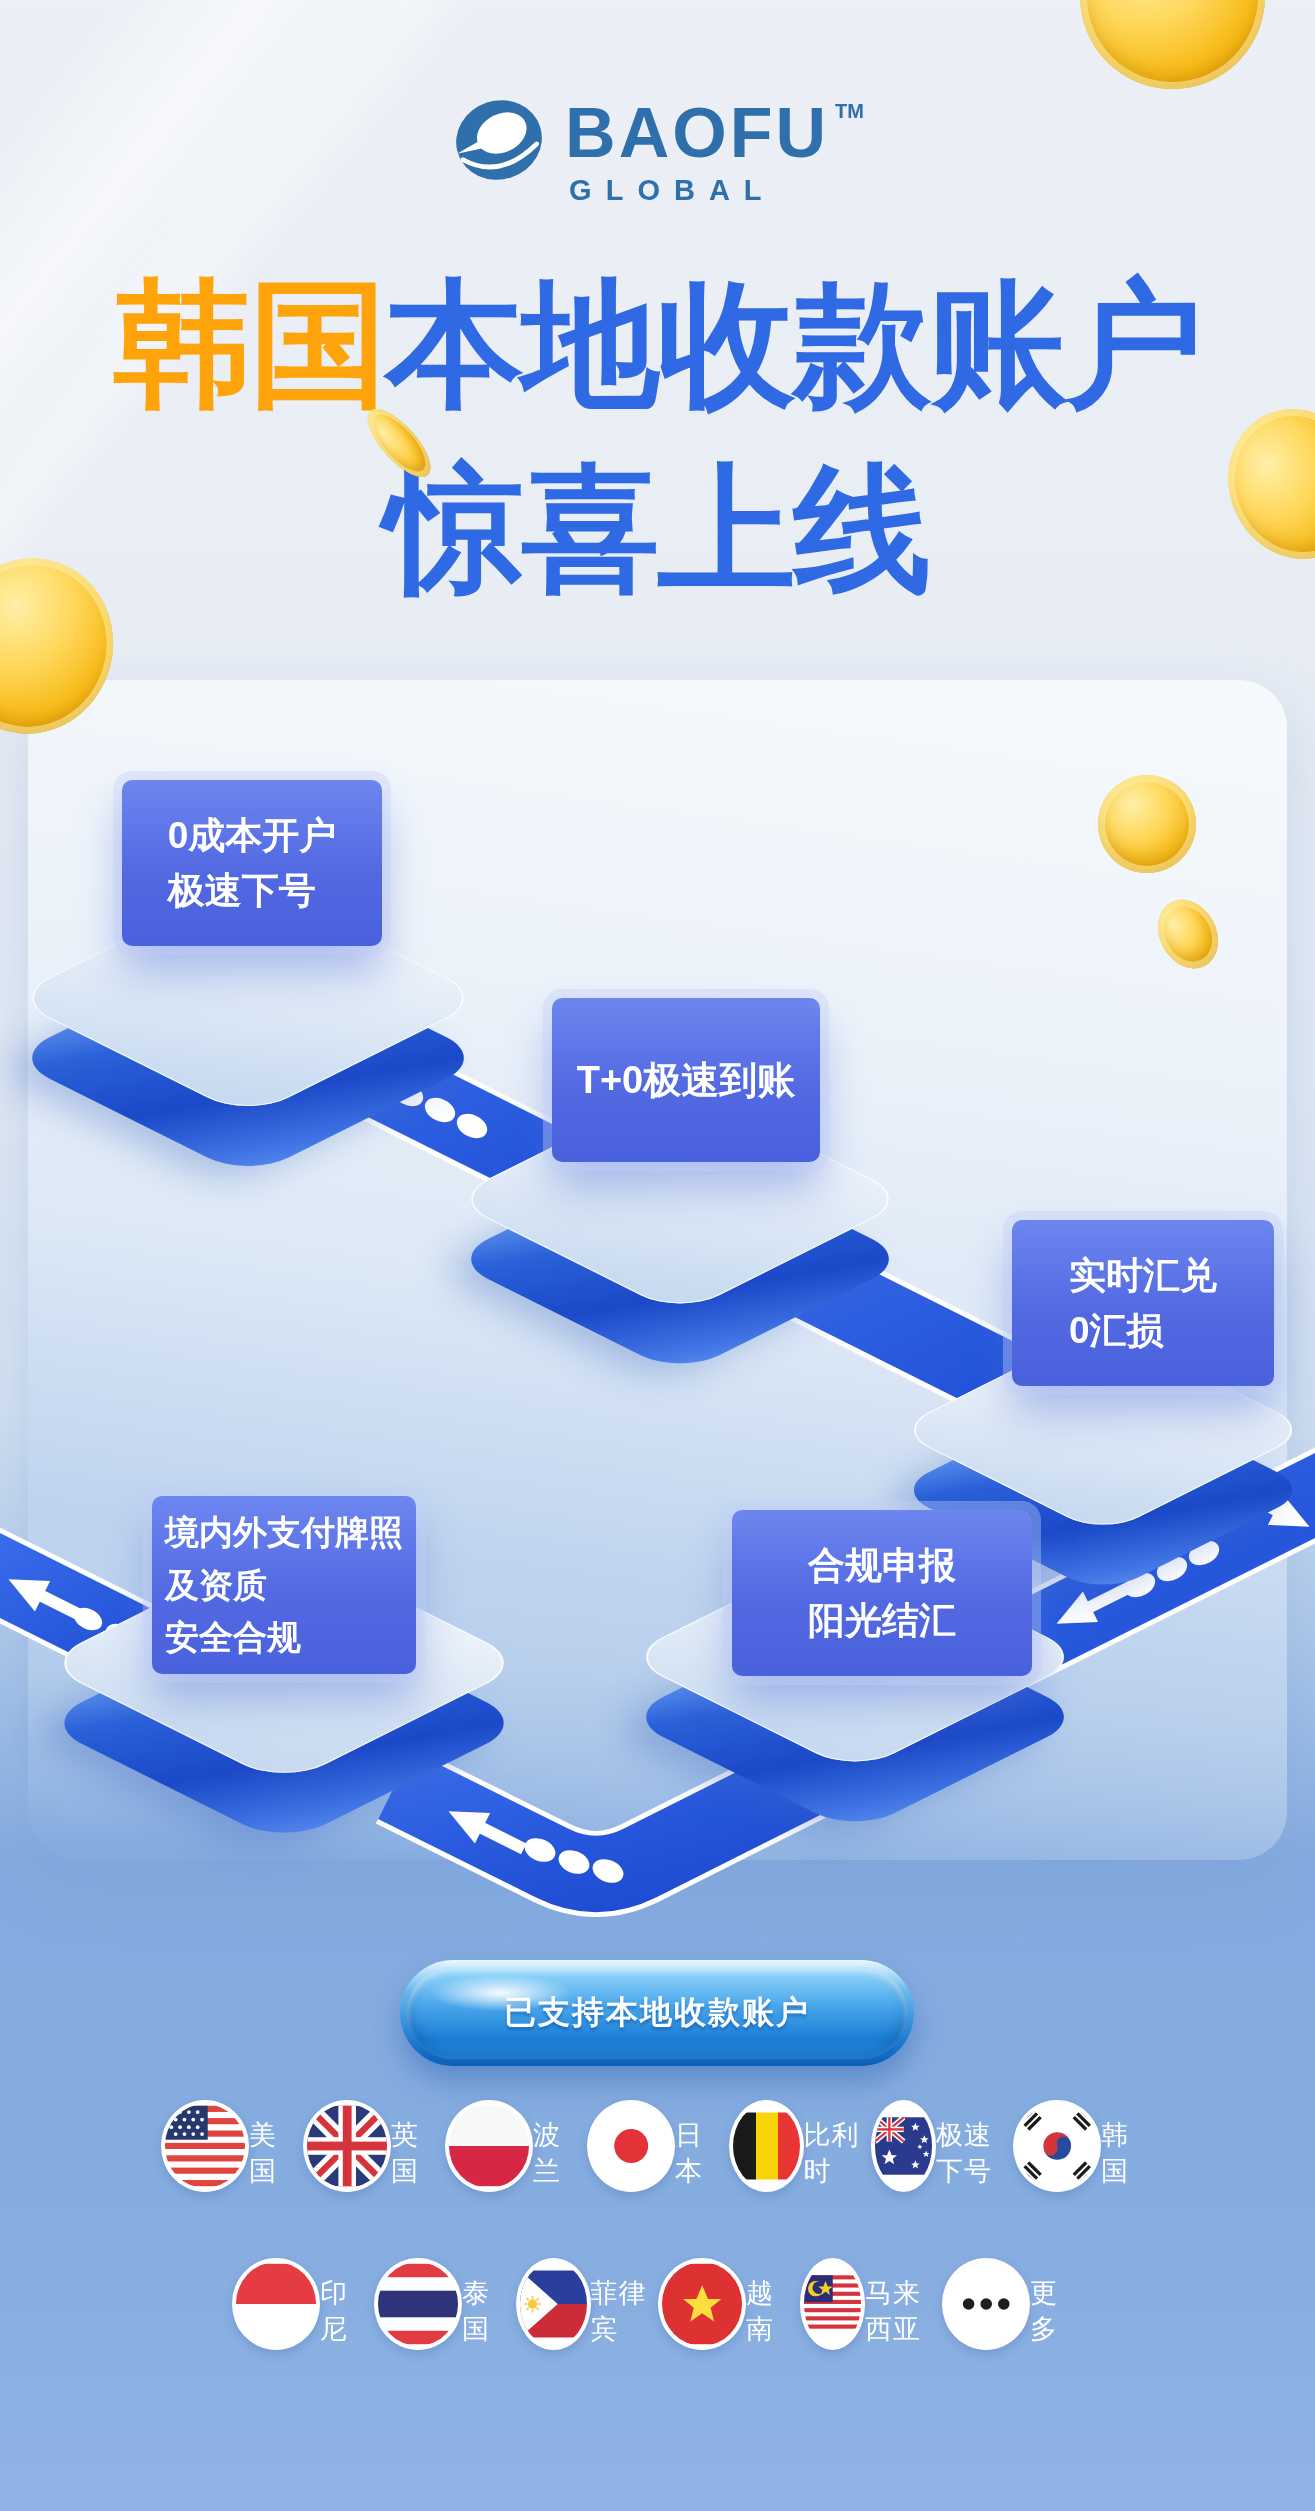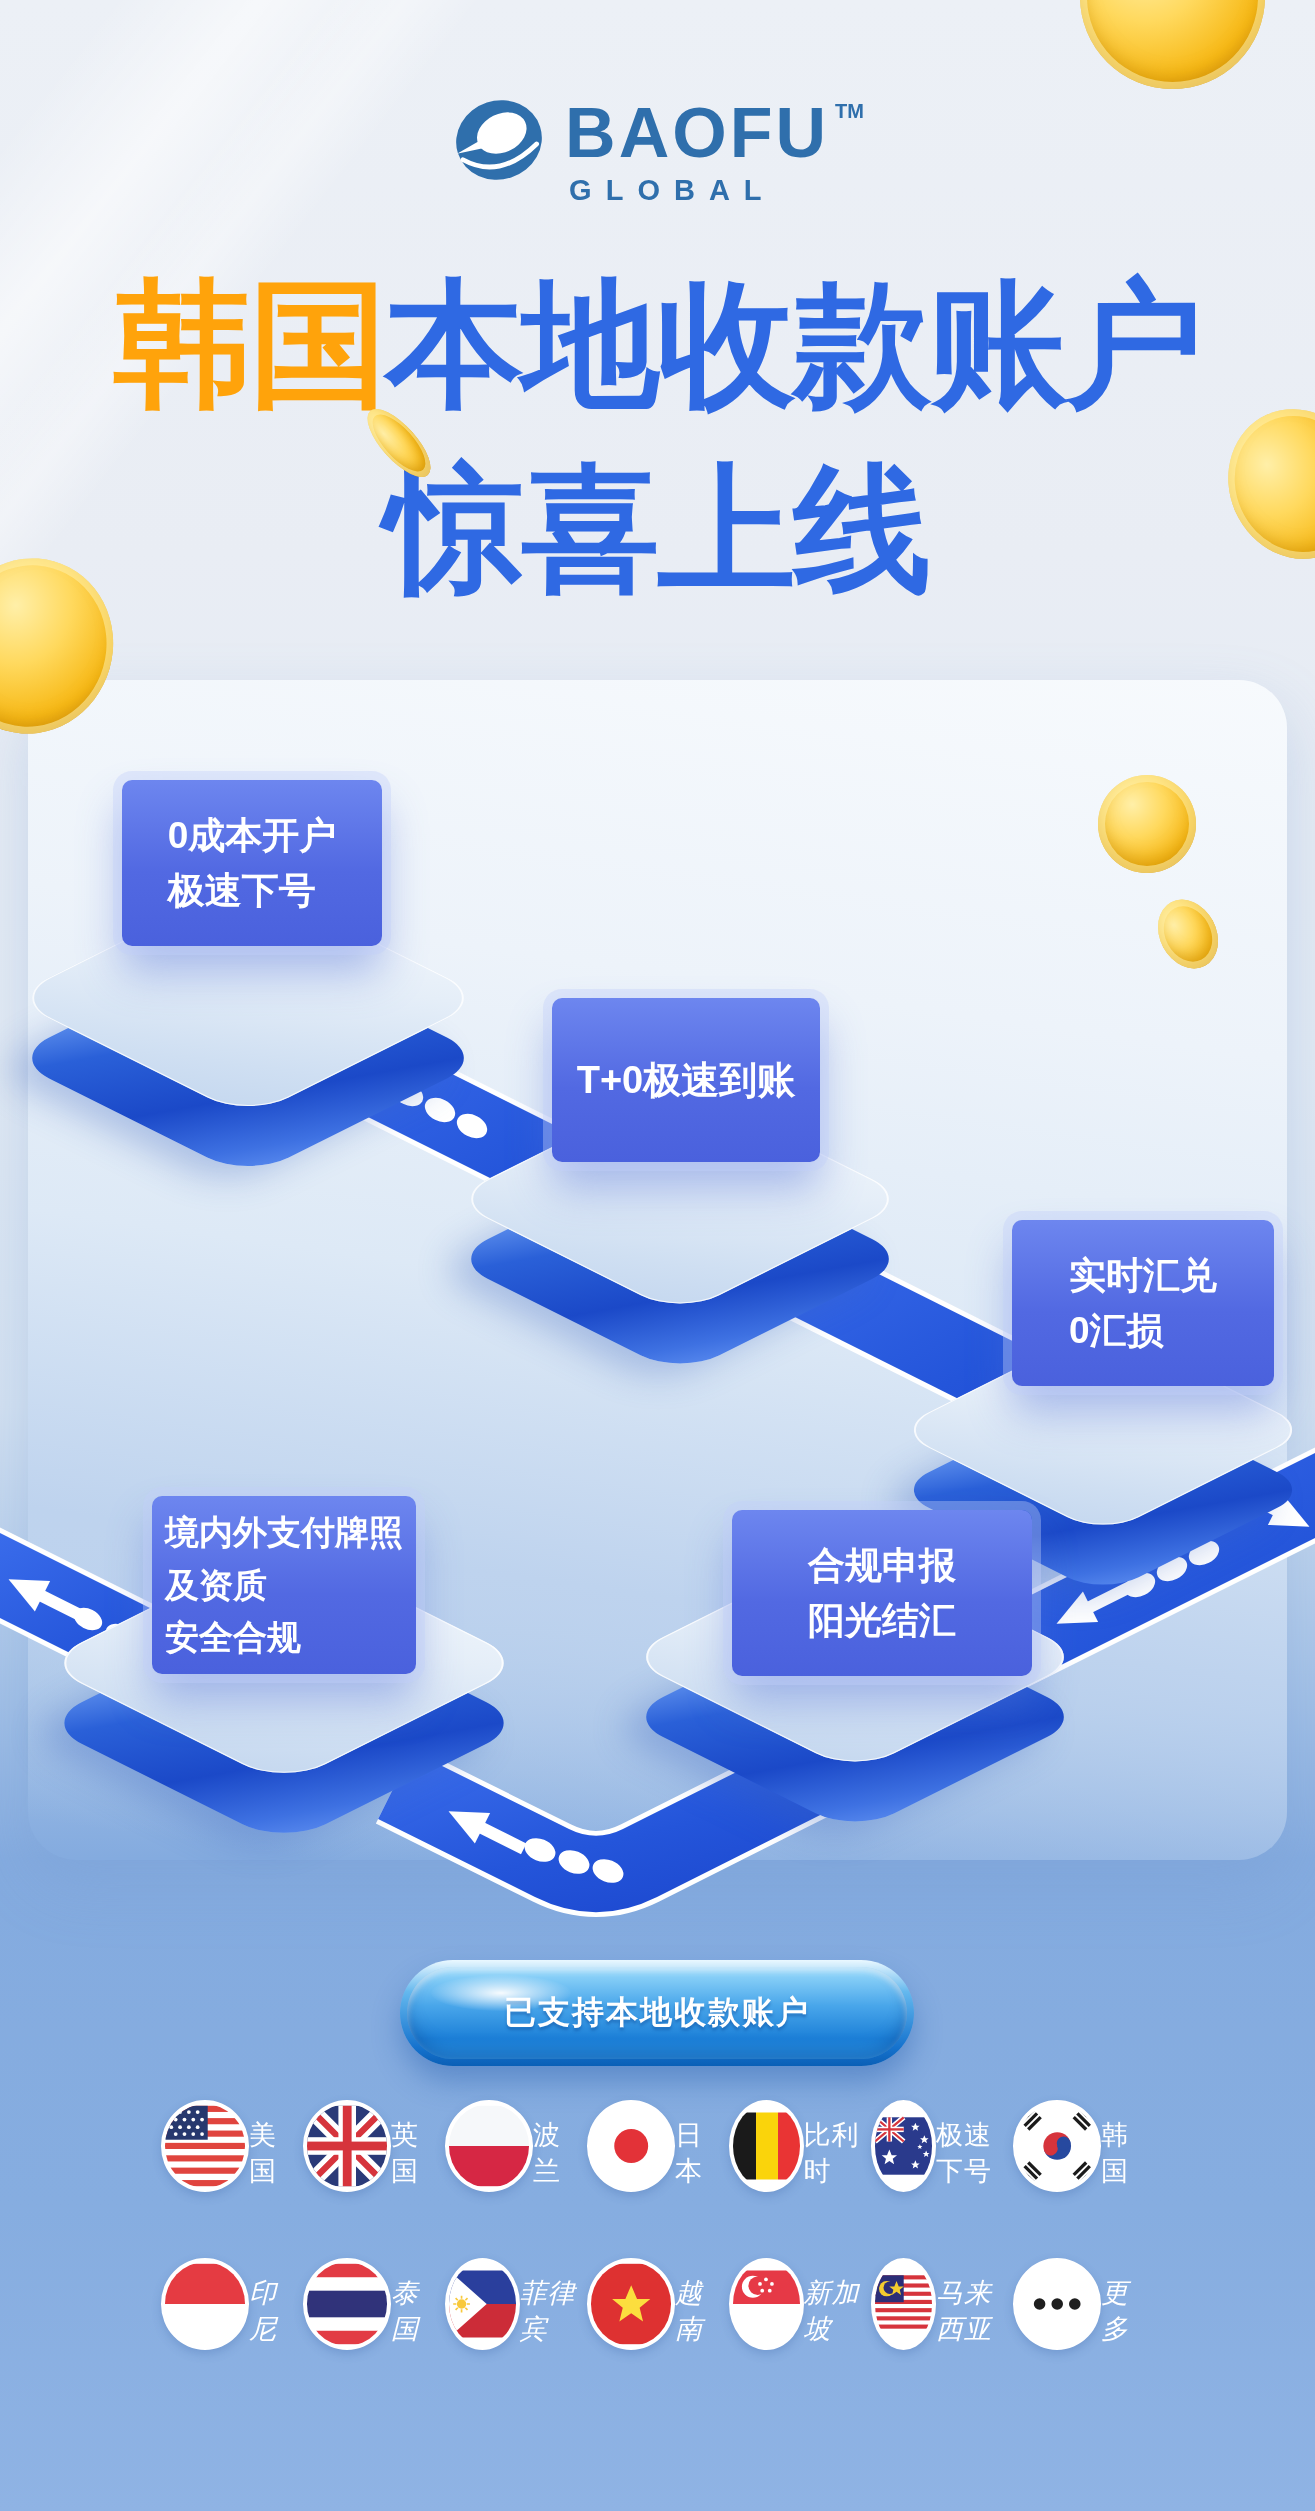--- a/index.html
+++ b/index.html
@@ -92,21 +92,21 @@
     box-shadow:inset 0 -9px 15px rgba(8,64,140,.38), inset 0 4px 6px rgba(255,255,255,.6);
   }
   .cta-inner::before{
     content:''; position:absolute; left:24px; top:8px; width:140px; height:36px; border-radius:50%;
     background:radial-gradient(ellipse at center, rgba(255,255,255,.95) 0%, rgba(255,255,255,0) 72%);
   }
   .cta-label{font-size:32px; font-weight:900; color:#fff; letter-spacing:2px; text-shadow:0 3px 3px rgba(12,72,150,.45);}
 
   
   .flag-row{position:absolute; left:0; width:100%; display:flex; justify-content:center; z-index:6;}
-  .row1{top:2100px;} .row2{top:2258px;font-style:italic;}
+  .row1{top:2100px;} .row2{top:2258px;}
   .country{width:142px; display:flex; align-items:center;}
   .flag-circle{width:92px; height:92px; border-radius:50%; overflow:hidden; border:4px solid #fff; background:#fff;
     box-shadow:0 4px 10px rgba(50,90,160,.25);}
   .flag-circle svg{display:block; width:100%; height:100%;}
   .flag-label{margin-top:13px; font-size:27px; color:#fff; letter-spacing:1px;}
 </style>
 </head>
 <body>
 
 <div class="poster">
@@ -412,38 +412,20 @@
             <rect width="64" height="64" fill="#de3131"></rect>
             <path d="M0,-10 L2.9,-3.1 L9.5,-3.1 L4.2,1.2 L5.9,8.1 L0,4 L-5.9,8.1 L-4.2,1.2 L-9.5,-3.1 L-2.9,-3.1 Z" transform="translate(32,33) scale(1.6)" fill="#fcde3e"></path>
           </svg>
         </div>
         <div class="flag-label">越南</div>
       </div>
       <div class="country">
         <div class="flag-circle">
           <svg viewBox="0 0 64 64">
             <rect width="64" height="64" fill="#fff"></rect>
-            <rect width="64" height="32" fill="#e63946"></rect>
-   <circle cx="19" cy="15.5" r="10.5" fill="#fff"></circle>
-            <circle cx="23.5" cy="14.5" r="8.8" fill="#e63946"></circle>
-   <g fill="#fff">
-              <circle cx="31.5" cy="8.5" r="1.8"></circle>
-              <circle cx="25.8" cy="12.8" r="1.8"></circle>
-              <circle cx="37.2" cy="12.8" r="1.8"></circle>
-              <circle cx="27.9" cy="19.3" r="1.8"></circle>
-              <circle cx="35.1" cy="19.3" r="1.8"></circle>
-            </g>
-          </svg>
-        </div>
-        <div class="flag-label">新加坡</div>
-      </div>
-      <div class="country">
-        <div class="flag-circle">
-          <svg viewBox="0 0 64 64">
-            <rect width="64" height="64" fill="#fff"></rect>
             <g fill="#d6343c">
    <rect y="0" width="64" height="4.6"></rect>
               <rect y="9.1" width="64" height="4.6"></rect>
               <rect y="18.3" width="64" height="4.6"></rect>
    <rect y="27.4" width="64" height="4.6"></rect>
               <rect y="36.6" width="64" height="4.6"></rect>
               <rect y="45.7" width="64" height="4.6"></rect>
    <rect y="54.9" width="64" height="4.6"></rect>
             </g>
             <rect width="32" height="30" fill="#2b2e77"></rect>

